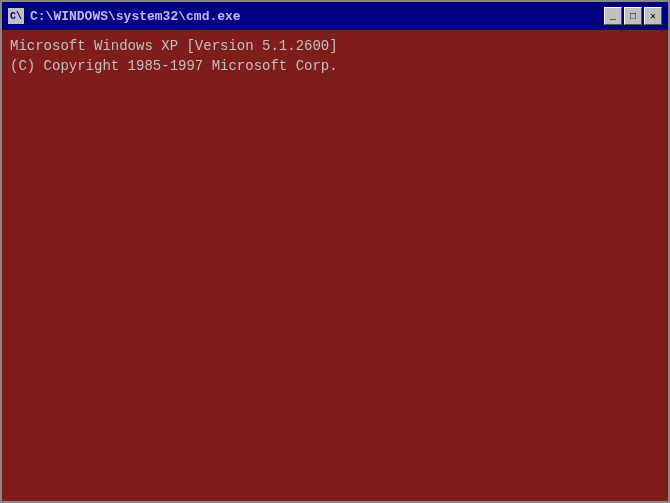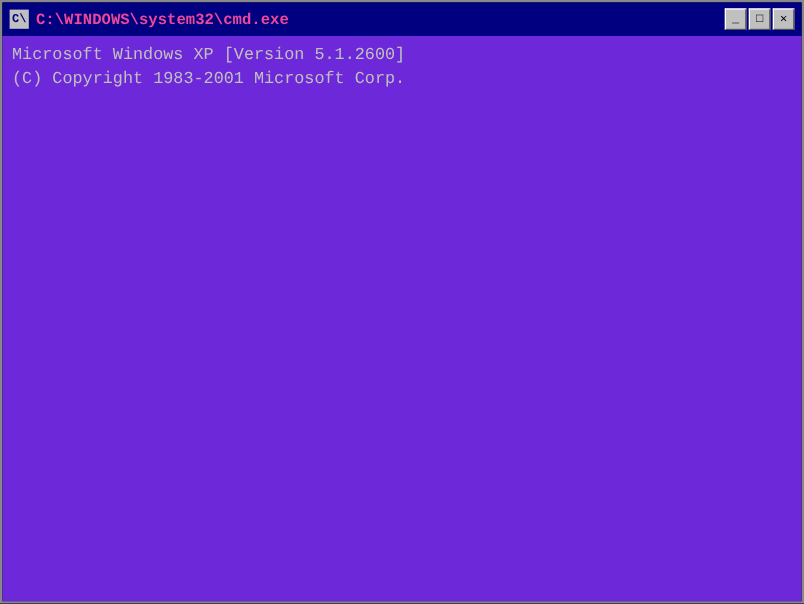--- a/index.html
+++ b/index.html
@@ -42,21 +42,21 @@
       align-items: center;
       justify-content: center;
       font-size: 10px;
       font-weight: bold;
       color: #000080;
       flex-shrink: 0;
       font-family: 'Courier New', monospace;
     }
 
     .title-bar-text {
-      color: #ec4899;
+      color: #c4b5fd;
       font-size: 13px;
       font-weight: bold;
       font-family: 'Courier New', monospace;
       flex: 1;
     }
 
     .title-bar-buttons {
       display: flex;
       gap: 2px;
     }
@@ -72,21 +72,21 @@
       align-items: center;
       justify-content: center;
       font-size: 10px;
       font-weight: bold;
       color: #000;
       cursor: pointer;
     }
 
     .console-area {
       flex: 1;
-      background: #6d28d9;
+      background: #7f1d1d;
       padding: 6px 8px;
       color: #c0c0c0;
       font-size: 14px;
       font-family: 'Courier New', Courier, monospace;
       line-height: 1.45;
     }
 
     .console-line {
       white-space: pre;
     }
@@ -115,16 +115,16 @@
     </div>
     <span class="title-bar-text">C:\WINDOWS\system32\cmd.exe</span>
     <div class="title-bar-buttons">
       <div class="title-bar-btn">_</div>
       <div class="title-bar-btn">□</div>
       <div class="title-bar-btn">✕</div>
     </div>
   </div>
   <div class="console-area">
     <div class="console-line">Microsoft Windows XP [Version 5.1.2600]</div>
-    <div class="console-line">(C) Copyright 1983-2001 Microsoft Corp.</div>
+    <div class="console-line">(C) Copyright 1985-1997 Microsoft Corp.</div>
     <div class="console-line">&nbsp;</div>
   </div>
 </div>
 
 </body></html>

